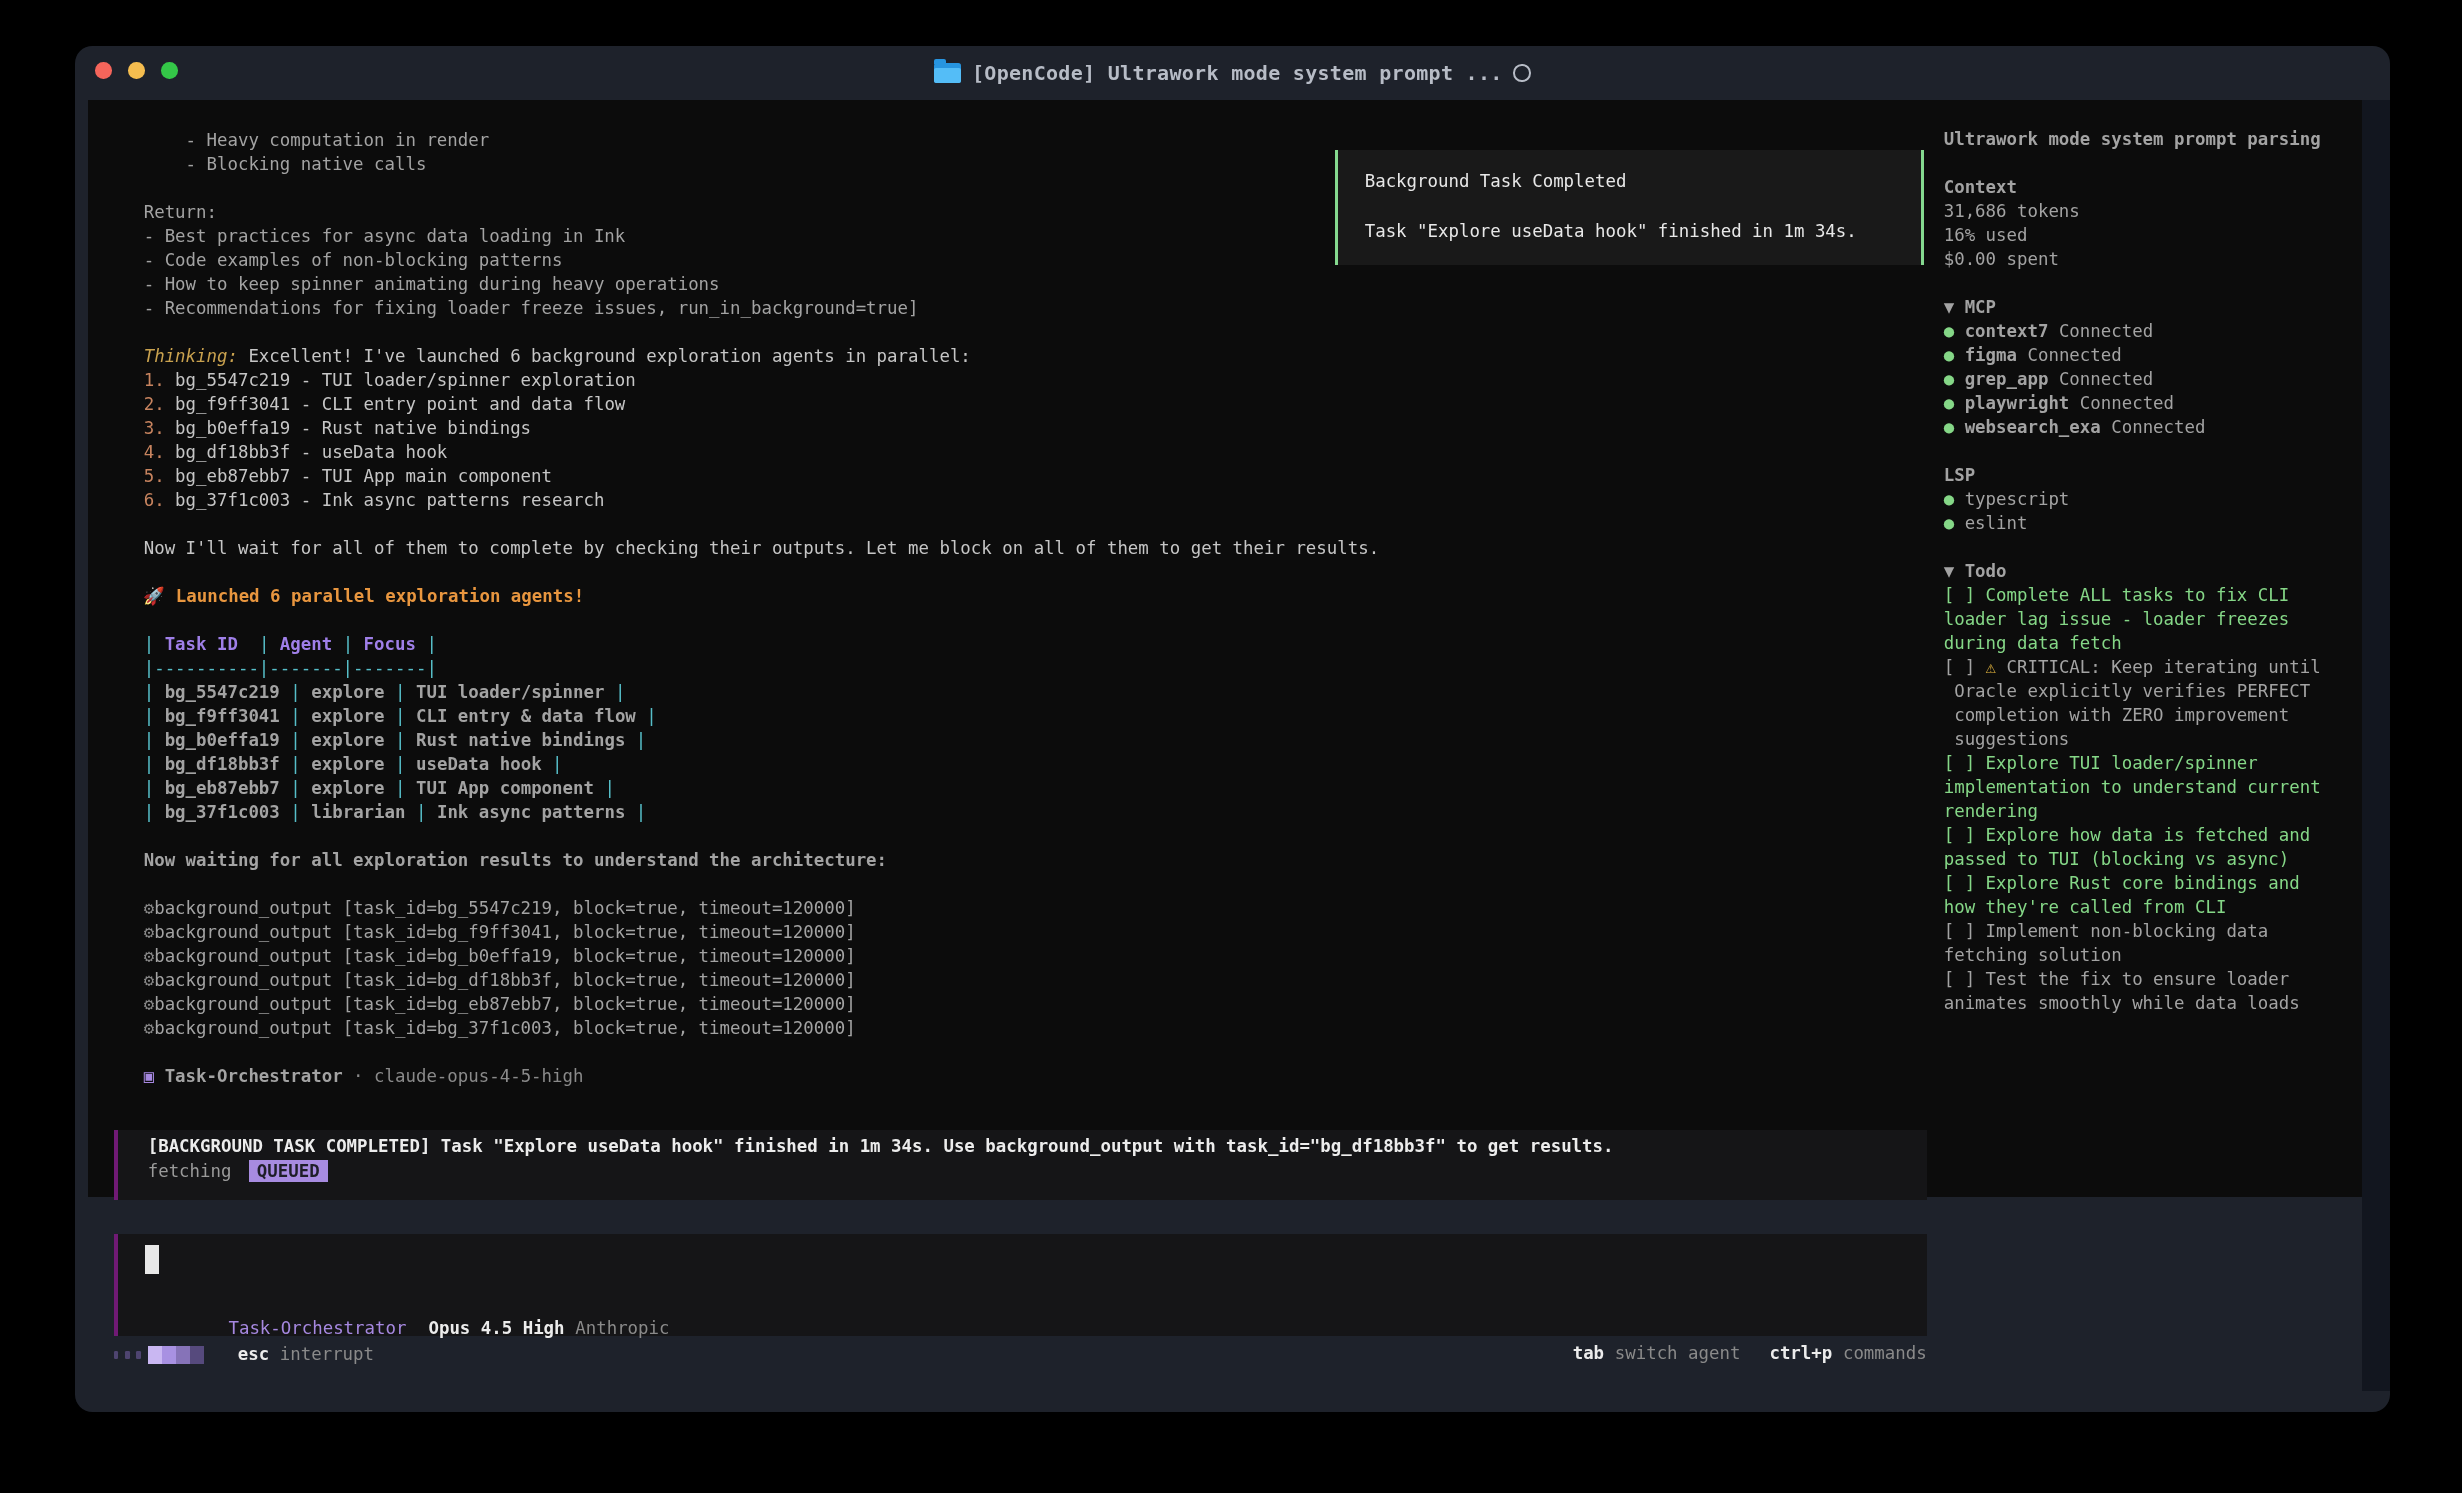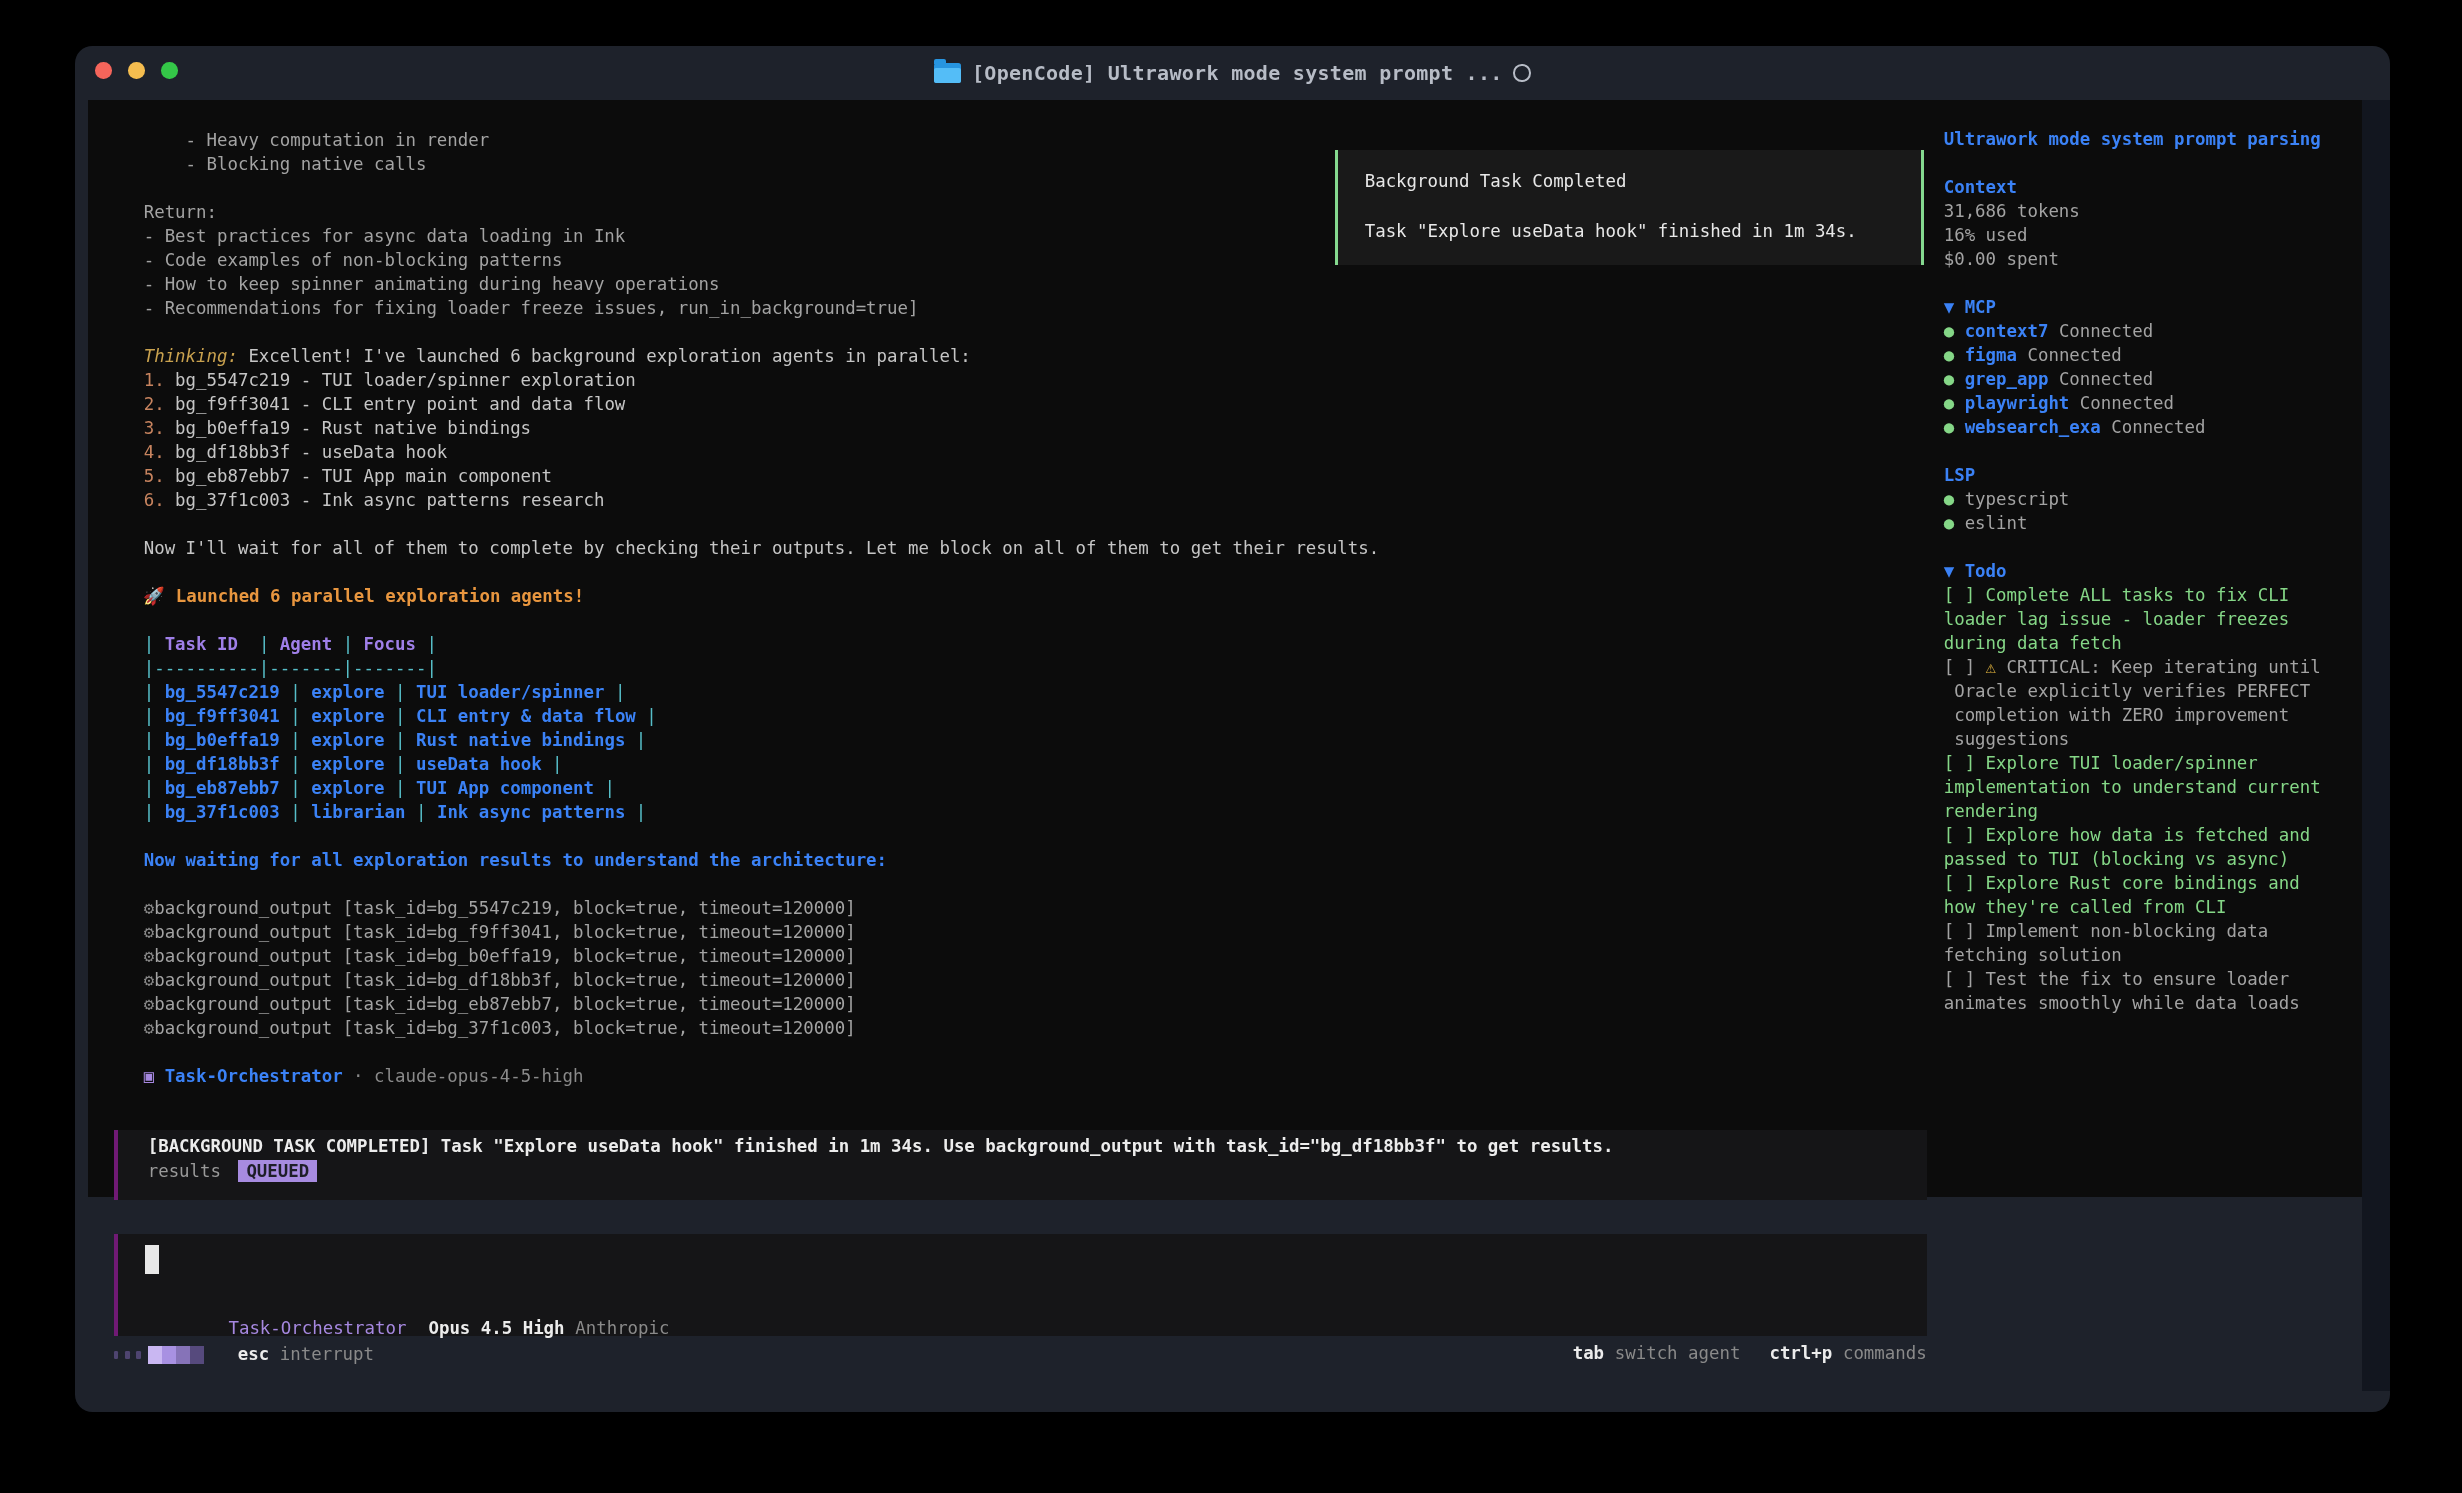--- a/index.html
+++ b/index.html
@@ -29,21 +29,21 @@
   .edge-strip{position:absolute;left:2287px;top:54px;width:28px;height:1291px;background:#12161f;}
 
   .main-lines{position:absolute;left:56px;top:28px;font-size:17.4px;line-height:24px;white-space:pre;}
   .tline{height:24px;}
   .sidebar{position:absolute;left:1856px;top:27px;width:428px;font-size:17.4px;line-height:24px;white-space:pre;}
   .sline{height:24px;}
 
   
   .s-gray{color:#a3a3a3;}
   .s-dim{color:#8a8a8a;}
-  .s-white{color:#3b82f6;font-weight:bold;}
+  .s-white{color:#a3a3a3;font-weight:bold;}
   .s-lg{color:#c6c6c6;}
   .s-gold{color:#c9a24f;font-style:italic;}
   .s-num{color:#c8845f;}
   .s-orange{color:#e8963f;font-weight:bold;}
   .s-teal{color:#56bec8;}
   .s-purple{color:#9f7fe8;font-weight:bold;}
   .s-green{color:#85d787;}
   .s-warn{color:#e8b93f;}
   .s-icon{color:#a688e0;}
 
@@ -108,21 +108,21 @@
     <div class="toast">
       <div class="toast-title">Background Task Completed</div>
       <div class="toast-body">Task "Explore useData hook" finished in 1m 34s.</div>
     </div>
 
     <div class="sidebar" id="sidebar-lines"><div class="sline"><span class="s-white">Ultrawork mode system prompt parsing</span></div><div class="sline"></div><div class="sline"><span class="s-white">Context</span></div><div class="sline"><span class="s-gray">31,686 tokens</span></div><div class="sline"><span class="s-gray">16% used</span></div><div class="sline"><span class="s-gray">$0.00 spent</span></div><div class="sline"></div><div class="sline"><span class="s-white">▼ MCP</span></div><div class="sline"><span class="s-green">● </span><span class="s-white">context7</span><span class="s-gray"> Connected</span></div><div class="sline"><span class="s-green">● </span><span class="s-white">figma</span><span class="s-gray"> Connected</span></div><div class="sline"><span class="s-green">● </span><span class="s-white">grep_app</span><span class="s-gray"> Connected</span></div><div class="sline"><span class="s-green">● </span><span class="s-white">playwright</span><span class="s-gray"> Connected</span></div><div class="sline"><span class="s-green">● </span><span class="s-white">websearch_exa</span><span class="s-gray"> Connected</span></div><div class="sline"></div><div class="sline"><span class="s-white">LSP</span></div><div class="sline"><span class="s-green">● </span><span class="s-gray">typescript</span></div><div class="sline"><span class="s-green">● </span><span class="s-gray">eslint</span></div><div class="sline"></div><div class="sline"><span class="s-white">▼ Todo</span></div><div class="sline"><span class="s-green">[ ] Complete ALL tasks to fix CLI</span></div><div class="sline"><span class="s-green">loader lag issue - loader freezes</span></div><div class="sline"><span class="s-green">during data fetch</span></div><div class="sline"><span class="s-gray">[ ] </span><span class="s-warn">⚠ </span><span class="s-gray">CRITICAL: Keep iterating until</span></div><div class="sline"><span class="s-gray"> Oracle explicitly verifies PERFECT</span></div><div class="sline"><span class="s-gray"> completion with ZERO improvement</span></div><div class="sline"><span class="s-gray"> suggestions</span></div><div class="sline"><span class="s-green">[ ] Explore TUI loader/spinner</span></div><div class="sline"><span class="s-green">implementation to understand current</span></div><div class="sline"><span class="s-green">rendering</span></div><div class="sline"><span class="s-green">[ ] Explore how data is fetched and</span></div><div class="sline"><span class="s-green">passed to TUI (blocking vs async)</span></div><div class="sline"><span class="s-green">[ ] Explore Rust core bindings and</span></div><div class="sline"><span class="s-green">how they're called from CLI</span></div><div class="sline"><span class="s-gray">[ ] Implement non-blocking data</span></div><div class="sline"><span class="s-gray">fetching solution</span></div><div class="sline"><span class="s-gray">[ ] Test the fix to ensure loader</span></div><div class="sline"><span class="s-gray">animates smoothly while data loads</span></div></div>
 
     <div class="box box-completed">
       <div class="bc-line1">[BACKGROUND TASK COMPLETED] Task "Explore useData hook" finished in 1m 34s. Use background_output with task_id="bg_df18bb3f" to get results.</div>
       <div class="bc-line2">
-        <span>results</span><span class="badge">QUEUED</span>
+        <span>fetching</span><span class="badge">QUEUED</span>
       </div>
     </div>
 
     <div class="box box-input">
       <div class="cursor"></div>
       <div class="agent-row">
         <span class="ar-agent">Task-Orchestrator</span><span class="ar-model">Opus 4.5 High</span><span class="ar-provider">Anthropic</span>
       </div>
     </div>
 

